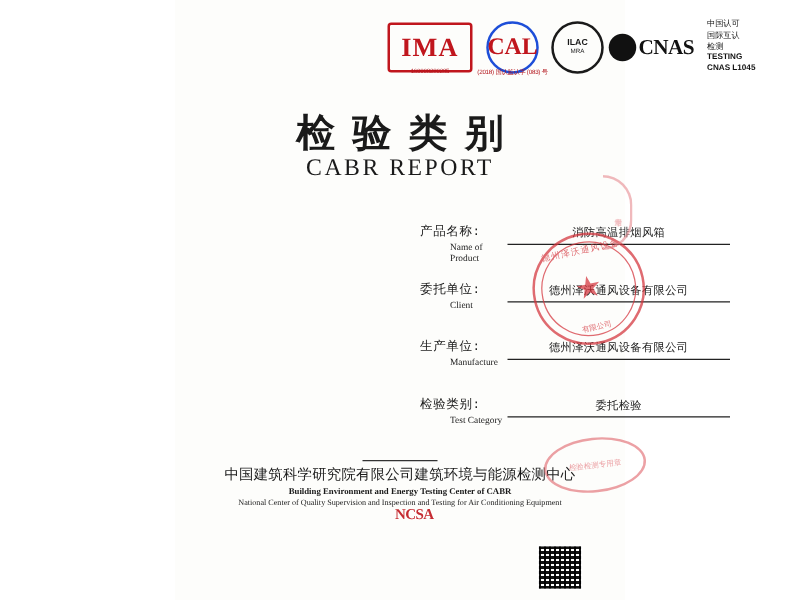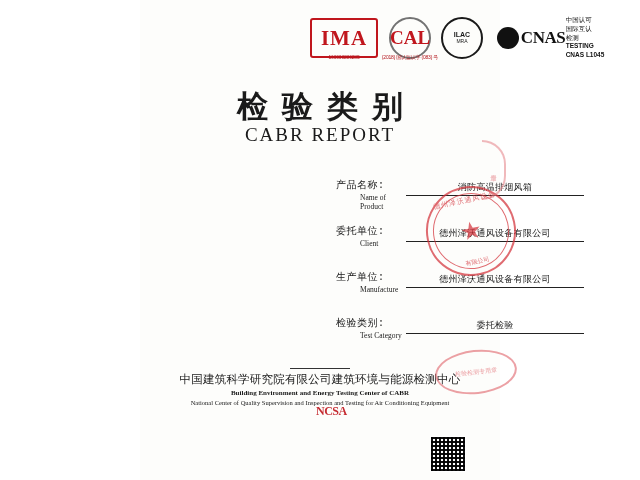--- a/index.html
+++ b/index.html
@@ -44,37 +44,37 @@
     top: 42px;
     font-size: 5px;
     letter-spacing: -0.2px;
     white-space: nowrap;
     color: #b3141b;
     font-family: "Liberation Sans", sans-serif;
   }
   .m-ima { left: 0px; width: 68px; }
   .m-cal { left: 74px; width: 52px; }
   .m-ilac { left: 130px; width: 44px; }
-  .m-cnas { left: 188px; width: 66px; text-align: center; }
+  .m-cnas { left: 178px; width: 66px; text-align: center; }
   .m-txt { left: 248px; width: 54px; }
 
   .ima-box {
     width: 66px; height: 36px;
     border: 2px solid #c0161d;
     border-radius: 3px;
     color: #c0161d;
     font-weight: bold;
     font-size: 21px;
     letter-spacing: 1px;
     display: flex; align-items: center; justify-content: center;
     font-family: "Liberation Serif", serif;
   }
   .cal-circle {
     width: 38px; height: 38px;
-    border: 2px solid #737373;
+    border: 2px solid #1d4ed8;
     border-radius: 50%;
     color: #c0161d;
     font-weight: bold;
     font-size: 19px;
     display: flex; align-items: center; justify-content: center;
     font-family: "Liberation Serif", serif;
   }
   .ilac-circle {
     width: 38px; height: 38px;
     border: 2px solid #1a1a1a;

